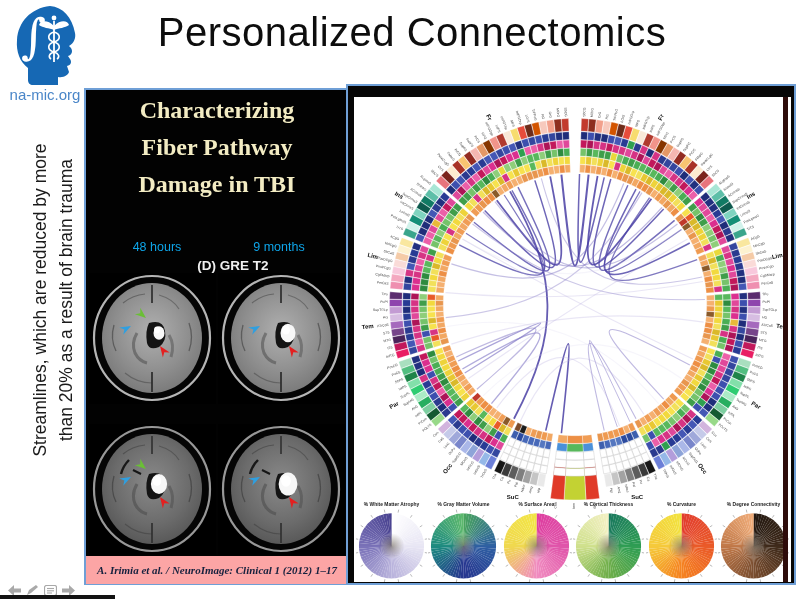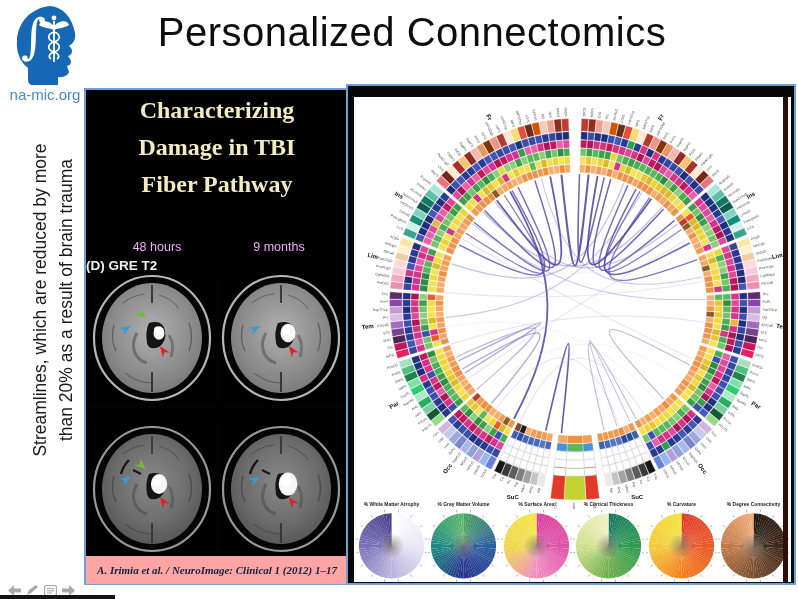--- a/index.html
+++ b/index.html
@@ -15,24 +15,24 @@
   .side-note{position:absolute;left:-161px;top:273px;width:430px;height:54px;
              transform:rotate(-90deg);text-align:center;color:#1a1a1a;
              font-size:17.5px;line-height:26px;}
   
   .left-panel{position:absolute;left:84px;top:88px;width:266px;height:497px;
               background:#020202;border:2.5px solid #6f9fd6;box-sizing:border-box;}
   .lp-title{position:absolute;left:0;top:2px;width:100%;text-align:center;
             font-family:"Liberation Serif",serif;font-weight:bold;font-size:24px;
             line-height:37px;color:#f3ecc3;}
   .lp-timepoints{position:absolute;top:150px;left:0;width:100%;}
-  .lp-timepoints span{position:absolute;width:110px;text-align:center;color:#f0abfc;font-size:12.5px;}
+  .lp-timepoints span{position:absolute;width:110px;text-align:center;color:#0ea5e9;font-size:12.5px;}
   .tp-left{left:16px;} .tp-right{left:138px;}
-  .lp-seq{position:absolute;left:0;width:100%;text-align:left;color:#f0f0f0;
-          font-weight:bold;font-size:13.5px;}
+  .lp-seq{position:absolute;left:0;width:100%;text-align:center;color:#f0f0f0;
+          font-weight:bold;font-size:13.5px;padding-left:16px;}
   .seq-gre{top:168px;} .seq-swi{top:318px;}
   .brain{position:absolute;width:127px;height:131px;}
   .b1{left:3px;top:183px;} .b2{left:132px;top:183px;}
   .b3{left:3px;top:334px;} .b4{left:132px;top:334px;}
   .lp-citation{position:absolute;left:0;top:466px;width:100%;height:28px;background:#fca5a5;
                display:flex;align-items:center;justify-content:center;
                font-family:"Liberation Serif",serif;font-style:italic;font-weight:bold;
                font-size:11px;color:#16213e;}
   
   .right-panel{position:absolute;left:346px;top:84px;width:450px;height:501px;
@@ -69,22 +69,22 @@
   <div class="main-title">Personalized Connectomics</div>
 
   <div class="side-note">
     <div>Streamlines, which are reduced by more</div>
     <div>than 20% as a result of brain trauma</div>
   </div>
 
   <div class="left-panel">
     <div class="lp-title">
       <div>Characterizing</div>
+      <div>Fiber Pathway</div>
       <div>Damage in TBI</div>
-      <div>Fiber Pathway</div>
     </div>
     <div class="lp-timepoints">
       <span class="tp-left">48 hours</span>
       <span class="tp-right">9 months</span>
     </div>
     <div class="lp-seq seq-gre">(D) GRE T2</div>
     <div class="brain b1"><svg width="127" height="131" viewBox="0 0 127 131">
           <defs>
             <radialGradient id="gb0" cx="50%" cy="44%" r="62%">
         <stop offset="0" stop-color="#b0b0b0"></stop>

